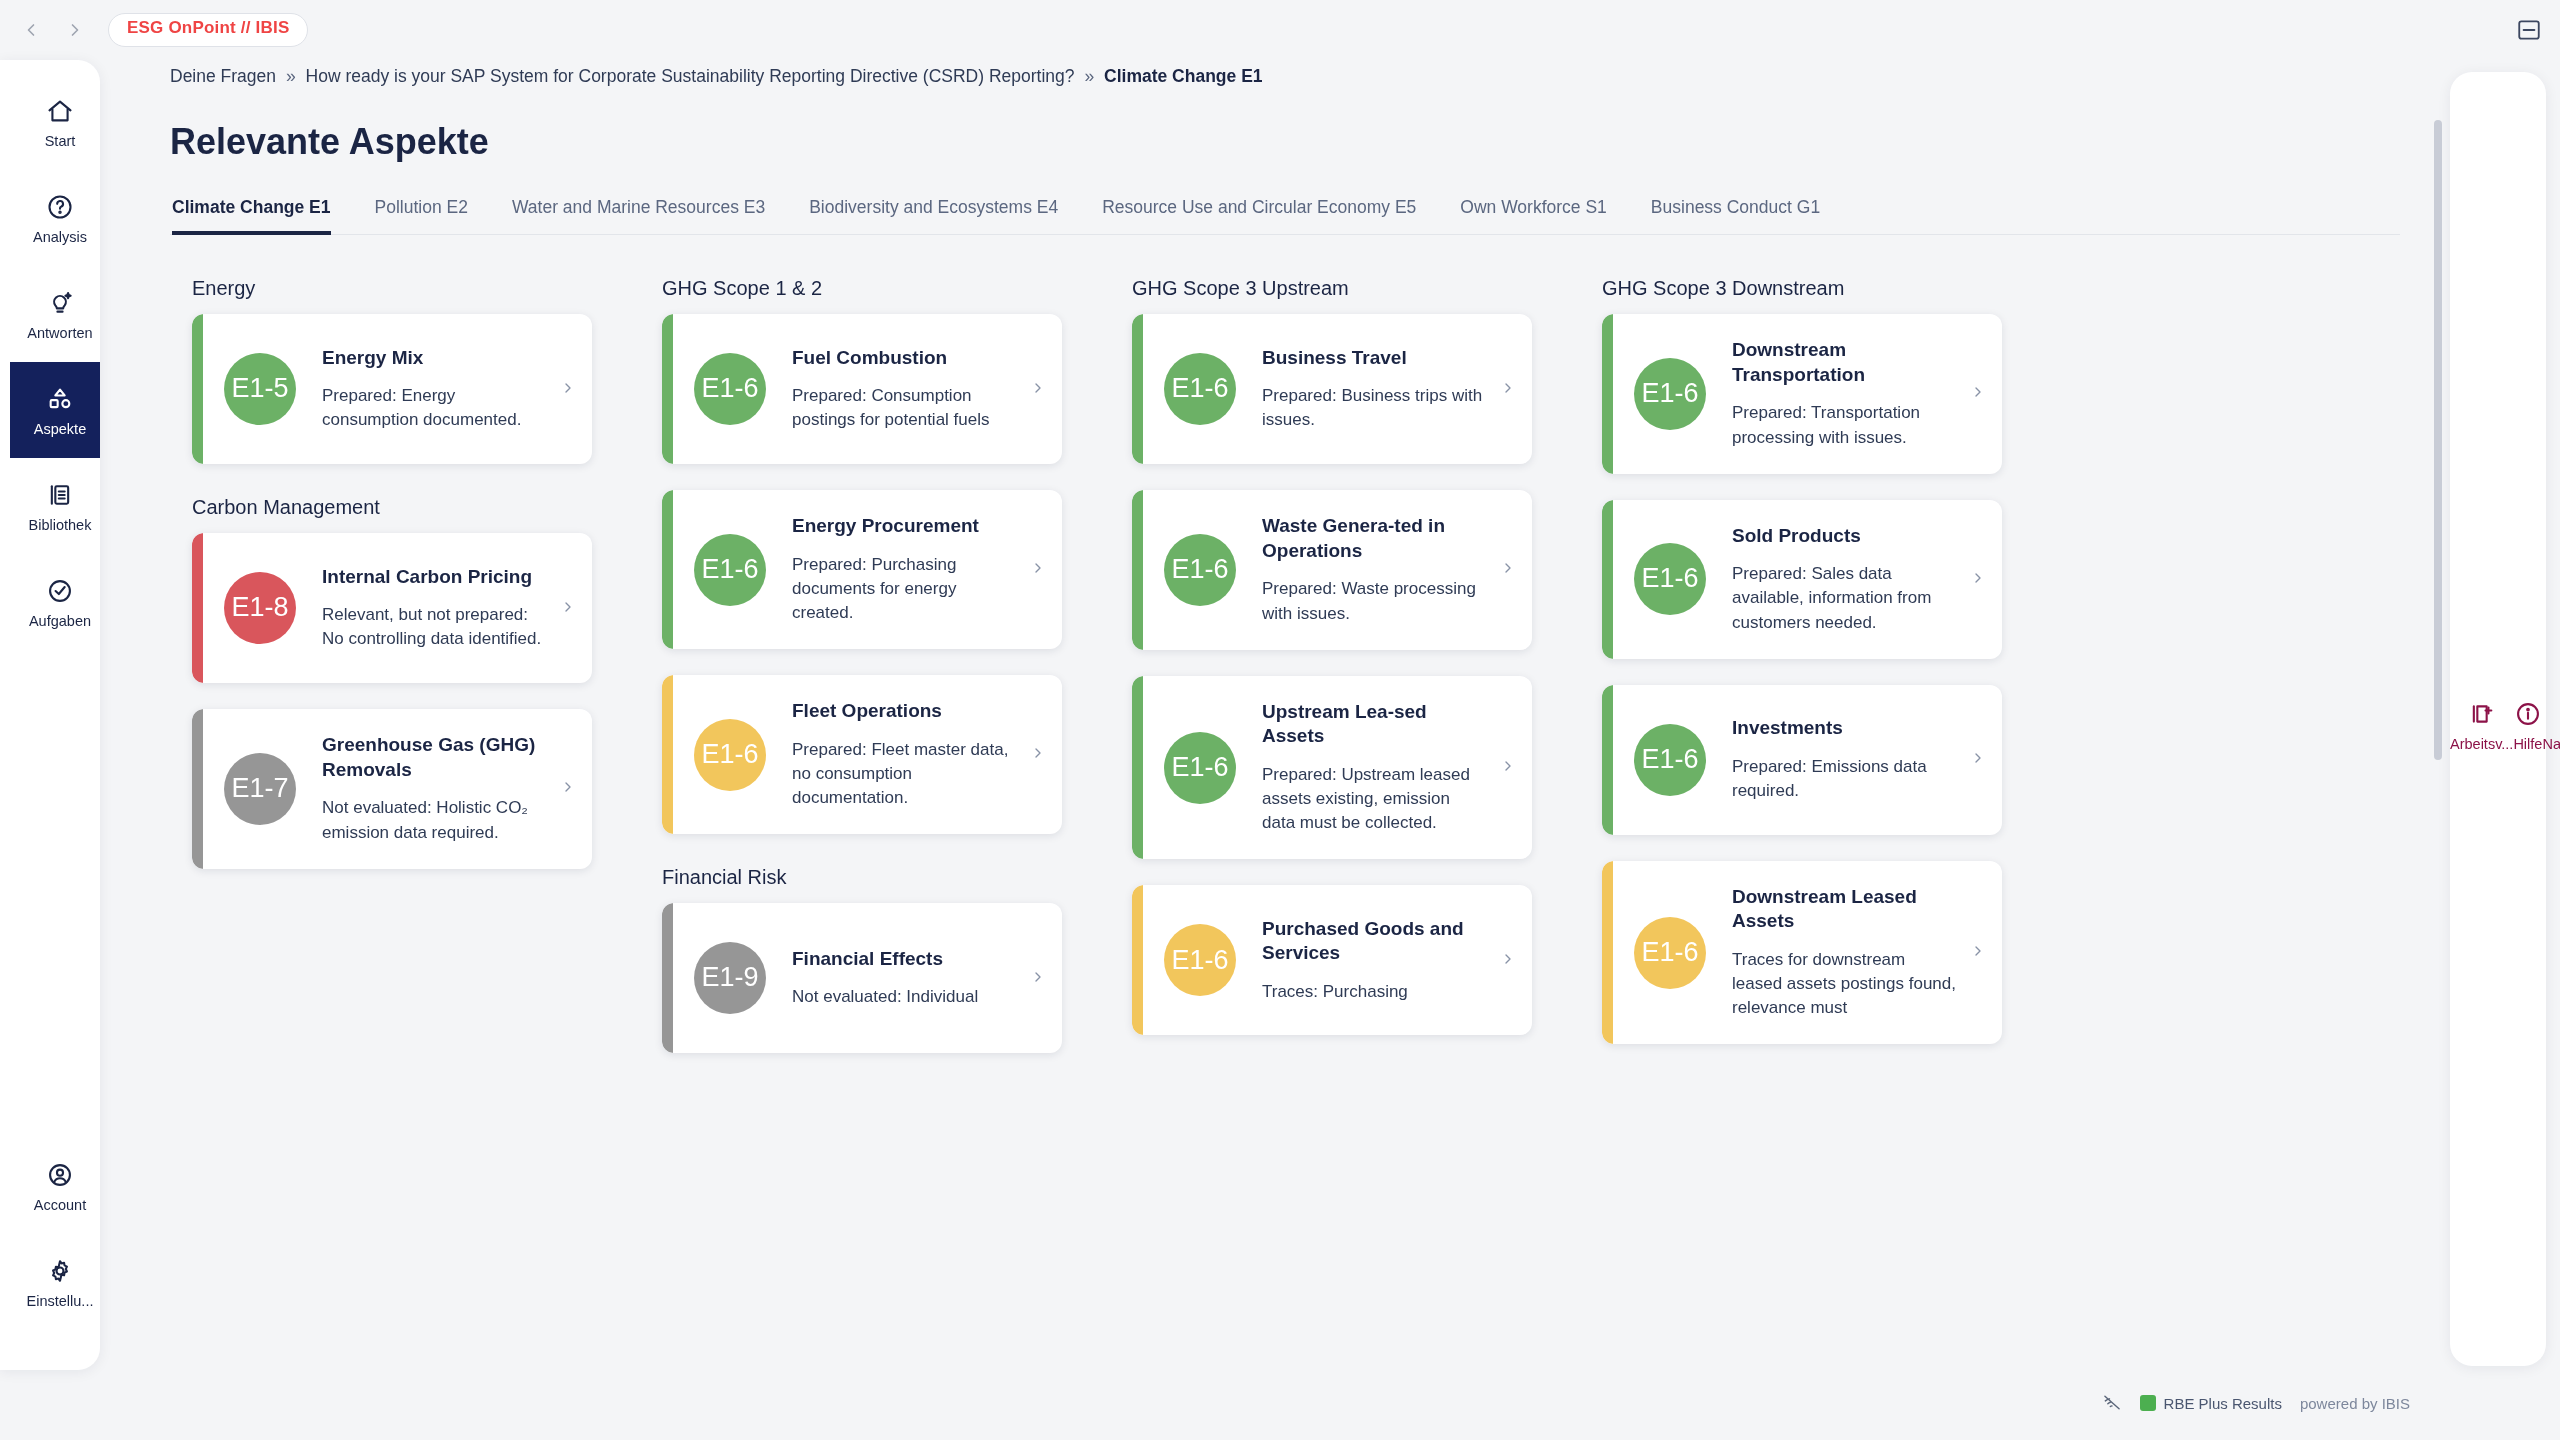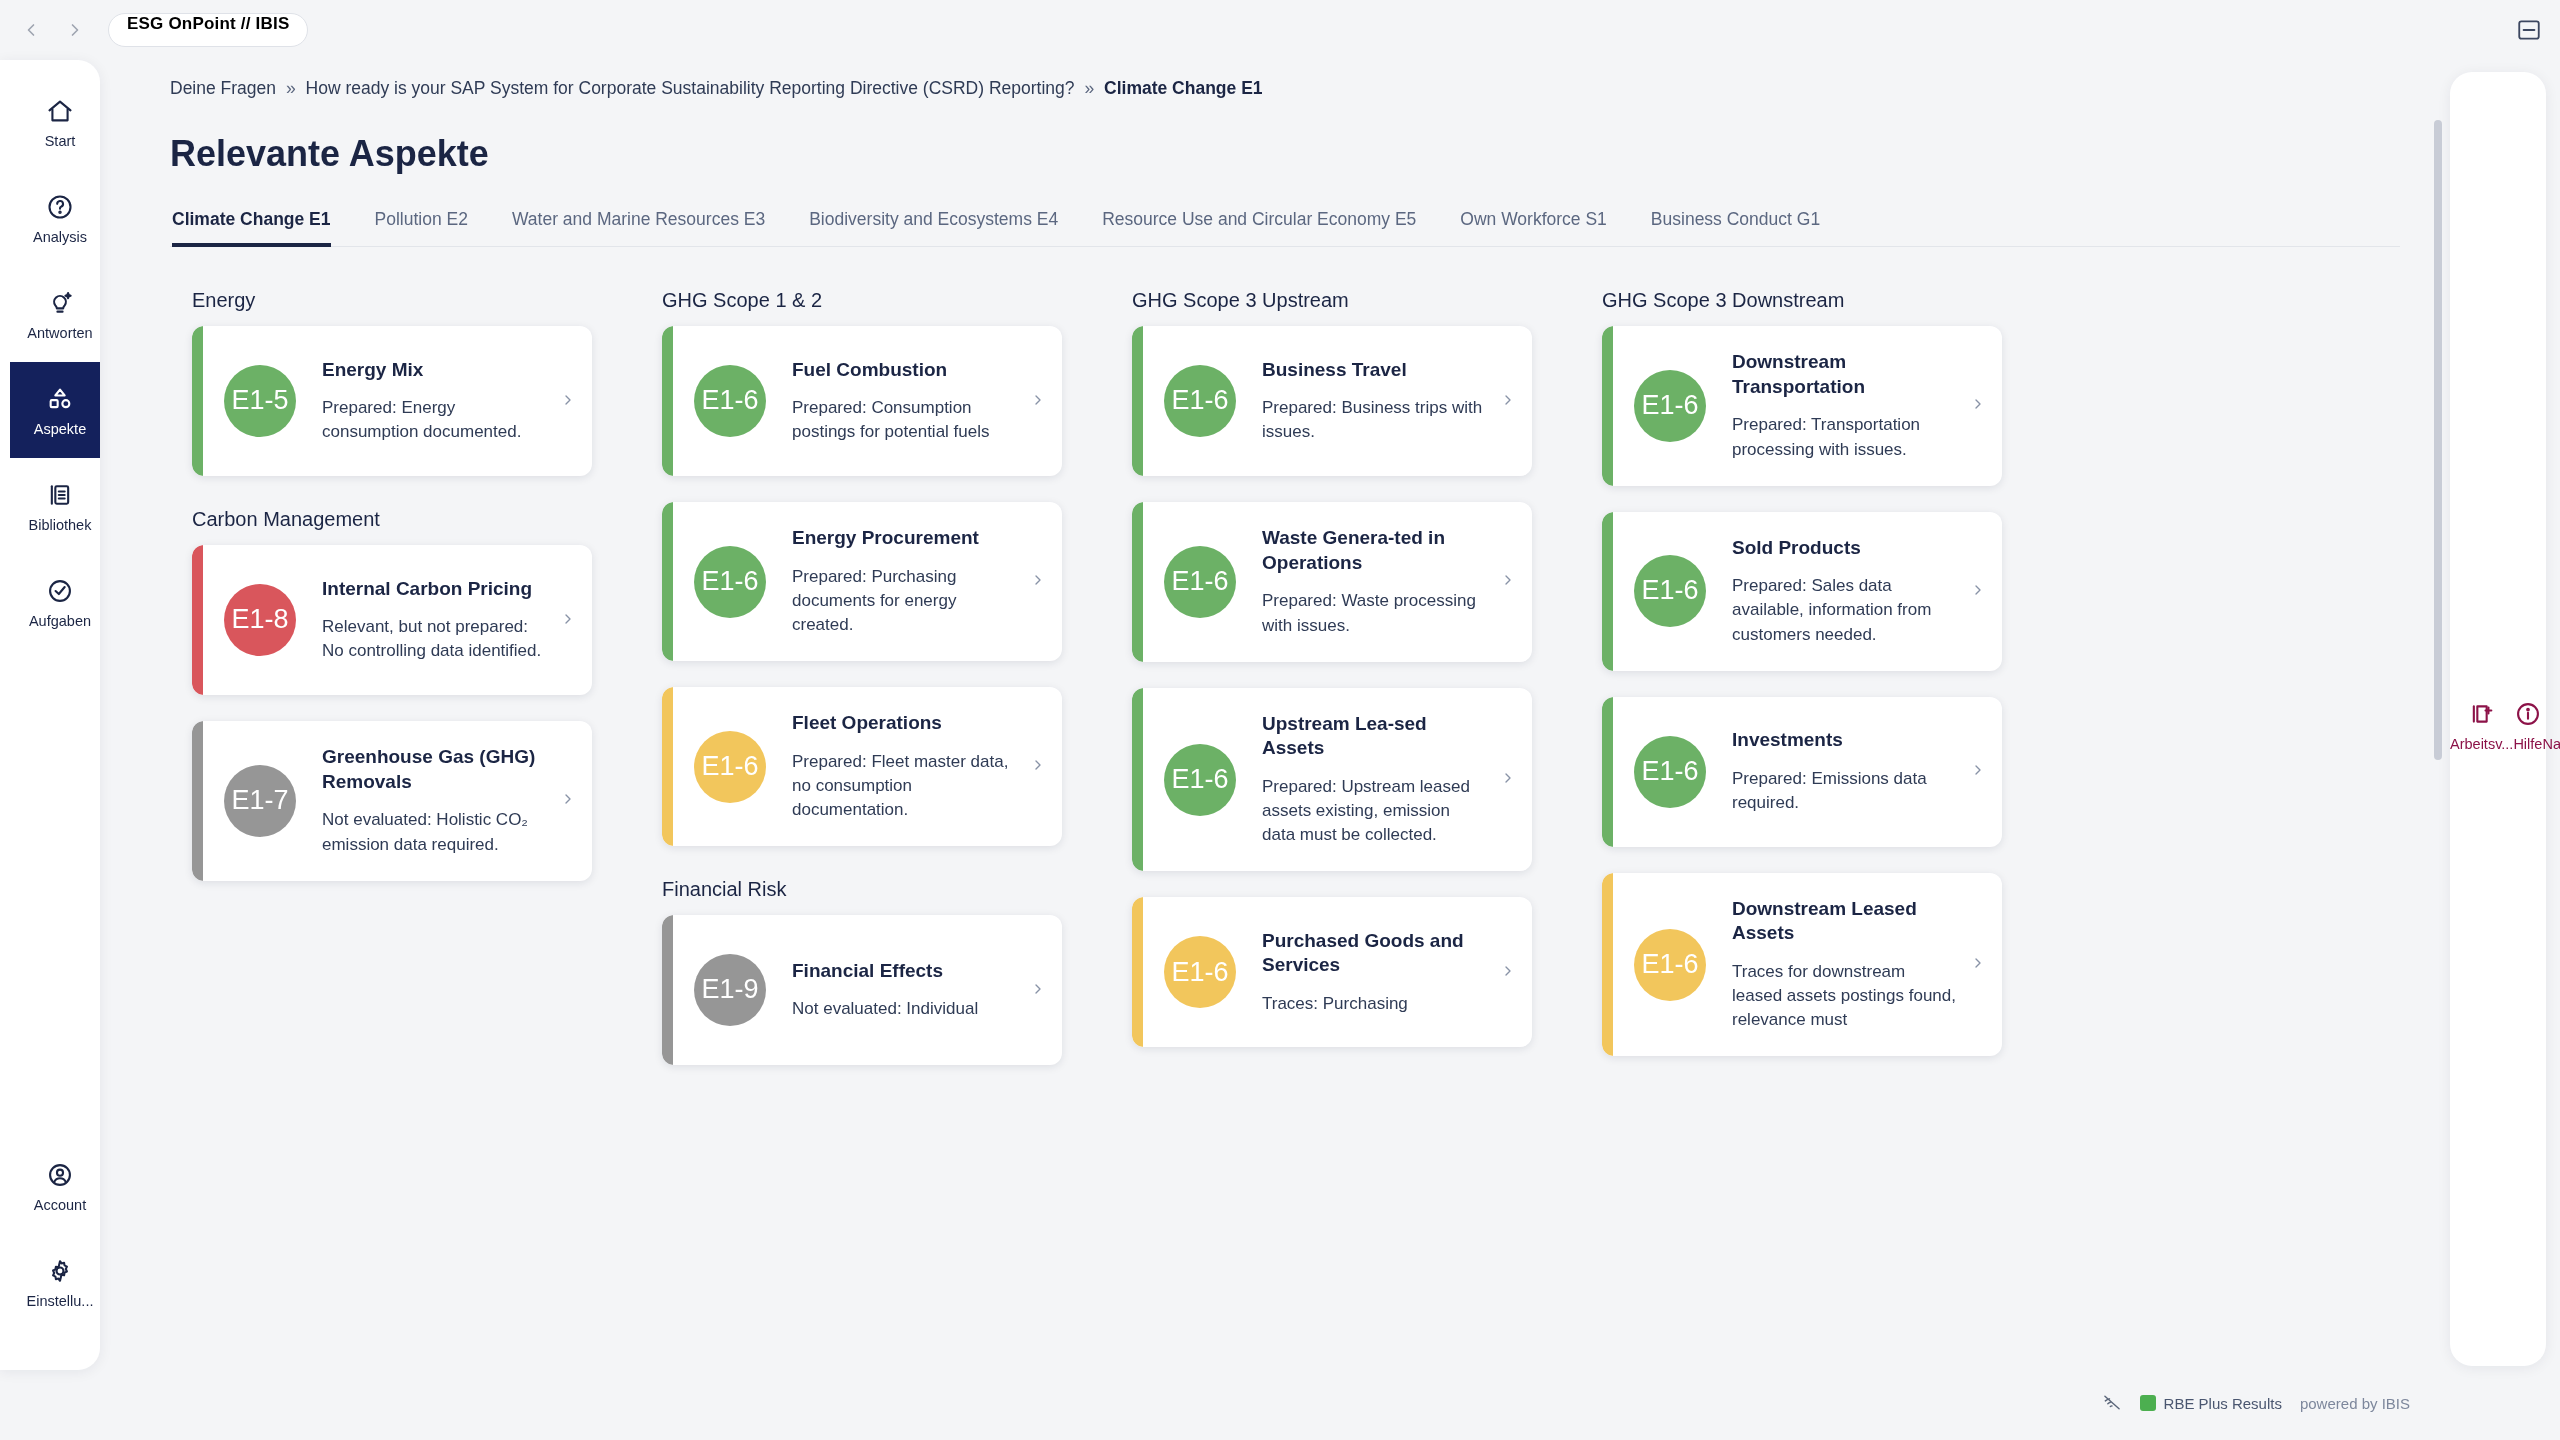--- a/index.html
+++ b/index.html
@@ -17,25 +17,25 @@
     display: flex; align-items: center;
   }
   .nav-arrow {
     width: 34px; height: 34px; margin-left: 10px;
     display: flex; align-items: center; justify-content: center;
     color: #9ea4b0; font-size: 22px; line-height: 1;
   }
   .nav-arrow:first-child { margin-left: 14px; }
   .app-pill {
     margin-left: 16px;
-    height: 34px; padding: 0 18px;
+    height: 34px; padding: 8px 18px;
     border: 1px solid #dfe2e8; border-radius: 17px;
     background: #ffffff;
-    display: flex; align-items: flex-start;
-    font-size: 17px; font-weight: 600; color: #000000;
+    display: flex; align-items: flex-end;
+    font-size: 17px; font-weight: 600; color: #ef4444;
     letter-spacing: .2px;
   }
   .topbar-right {
     margin-left: auto; margin-right: 18px;
     color: #3c4760; font-size: 22px;
     display: flex; align-items: center;
   }
 
   
   .sidebar {
@@ -93,21 +93,21 @@
     display: flex; align-items: center; justify-content: center;
   }
   .rail-collapse {
     width: 96px; height: 60px;
     display: flex; align-items: center; justify-content: center;
     font-size: 22px; font-weight: 700; color: #8c1248; cursor: pointer;
   }
 
   
   .main {
-    position: absolute; left: 100px; top: 56px;
+    position: absolute; left: 100px; top: 44px;
     width: 2340px; height: 1320px;
     padding: 22px 40px 0 70px;
     overflow: hidden;
   }
   .breadcrumb {
     font-size: 17.5px; color: #2f3b55;
     margin-bottom: 34px;
     white-space: nowrap;
   }
   .breadcrumb .crumb { cursor: pointer; }

